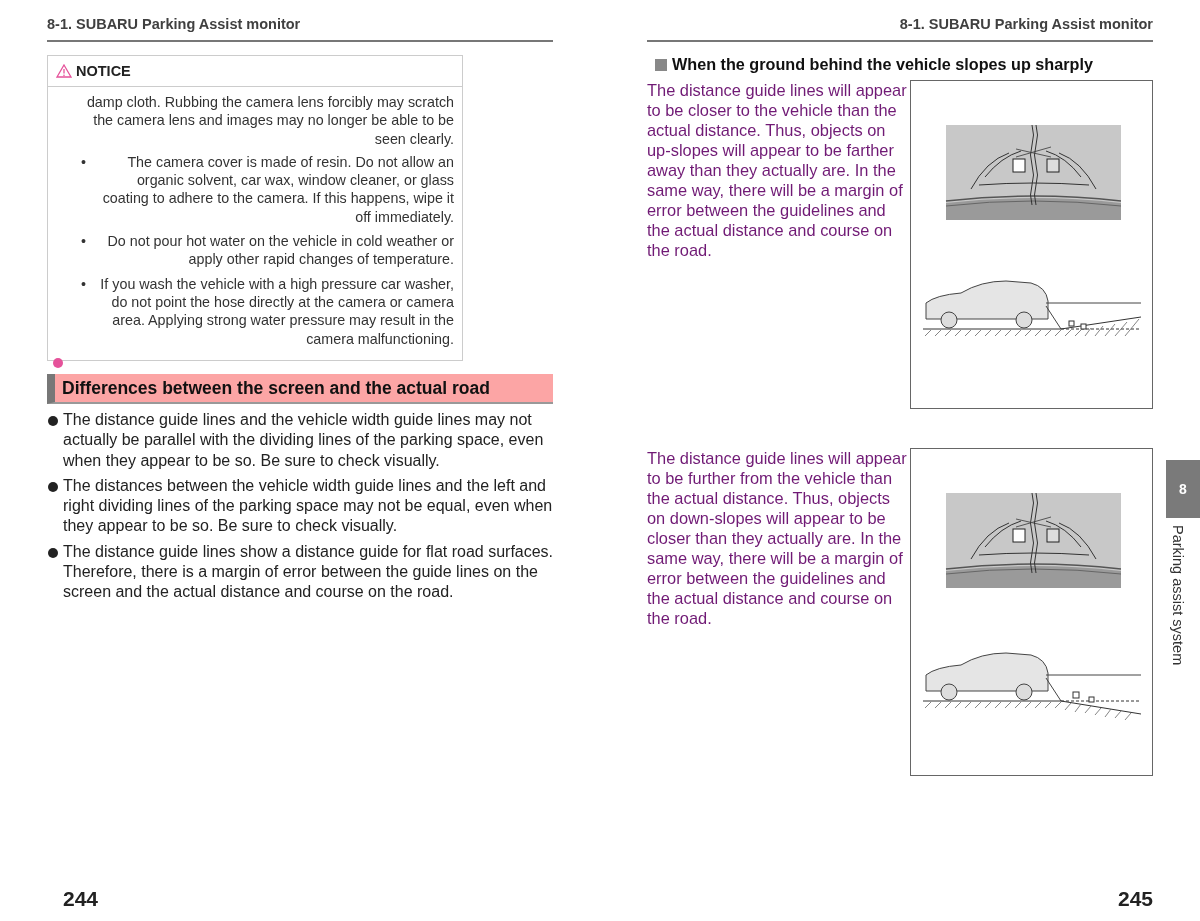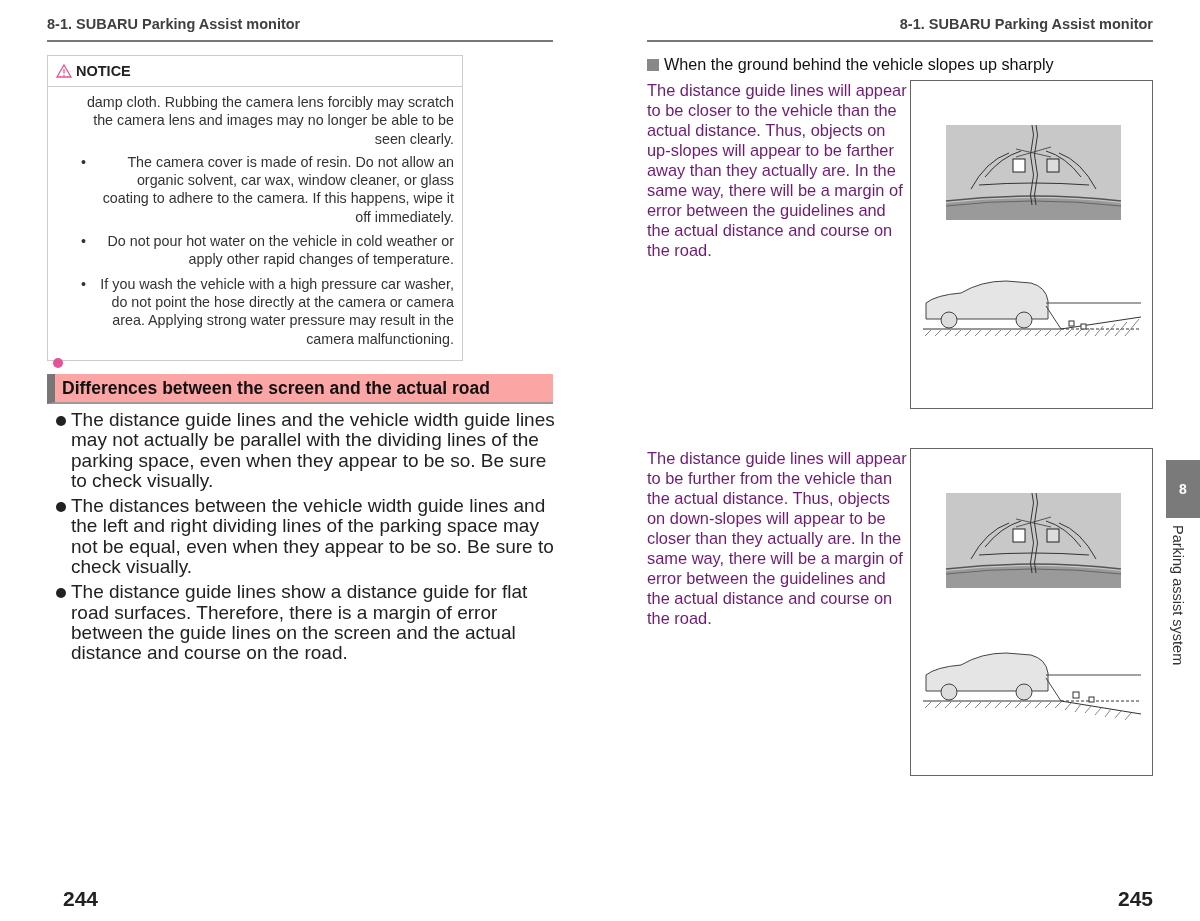--- a/index.html
+++ b/index.html
@@ -19,25 +19,25 @@
   .notice-body { padding:6px 8px 6px 8px; font-size:14.3px; line-height:18.3px; color:#333; }
   .notice-body p { margin:0 0 5px 28px; }
   .notice-body ul { list-style:none; margin:0; padding:0; }
   .notice-body li { position:relative; padding-left:36px; margin-bottom:6px; }
   .notice-body li::before { content:"\2022"; position:absolute; left:25px; top:0; }
   .pink-item { position:relative; padding-left:13px; }
   .pink-dot { position:absolute; left:-3px; top:4px; width:10px; height:10px; border-radius:50%; background:#e5529a; }
 
   .section-bar { position:absolute; top:374px; left:0; width:506px; height:30px; background:#fca5a5; border-left:8px solid #777; box-sizing:border-box; border-bottom:2px solid #999;
                  font-size:17.5px; font-weight:bold; display:flex; align-items:center; padding-left:7px; color:#111; }
-  .bullets { position:absolute; top:410px; left:8px; width:510px; font-size:19px; line-height:20.3px; color:#222; }
+  .bullets { position:absolute; top:410px; left:0; width:510px; font-size:16px; line-height:20.3px; color:#222; }
   .bullets .b { position:relative; padding-left:16px; margin-bottom:5px; }
   .bullets .b::before { content:""; position:absolute; left:1px; top:6px; width:10px; height:10px; border-radius:50%; background:#222; }
 
-  .sub-head { position:absolute; left:0; font-size:16.2px; font-weight:normal; color:#111; display:flex; align-items:center; }
+  .sub-head { position:absolute; left:8px; font-size:16.2px; font-weight:bold; color:#111; display:flex; align-items:center; }
   .sq { width:12px; height:12px; background:#888; display:inline-block; margin-right:5px; }
   .body-text { position:absolute; left:0; width:260px; font-size:16.4px; line-height:20px; color:#701a75; }
   .fig { position:absolute; left:263px; width:243px; border:1px solid #666; box-sizing:border-box; background:#fff; }
 
   .tab { position:absolute; left:1166px; top:460px; width:34px; height:58px; background:#7a7a7a; color:#fff; font-weight:bold; font-size:14px; display:flex; align-items:center; justify-content:center; }
   .tab-label { position:absolute; left:1170px; top:525px; writing-mode:vertical-rl; font-size:14.5px; color:#333; }
 
   .page-num { position:absolute; top:887px; font-size:21px; font-weight:bold; color:#222; }
 </style>
 </head>

